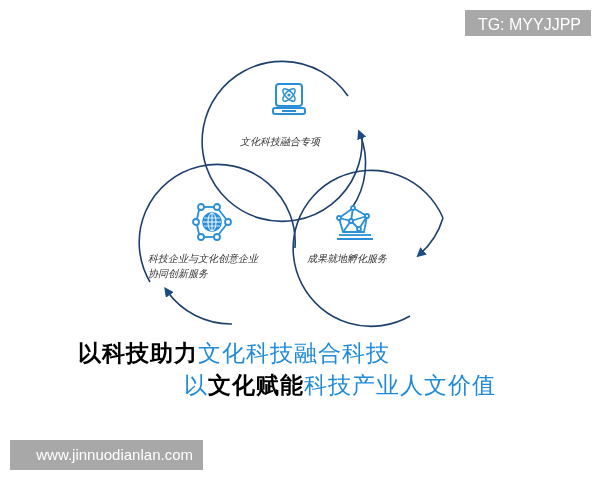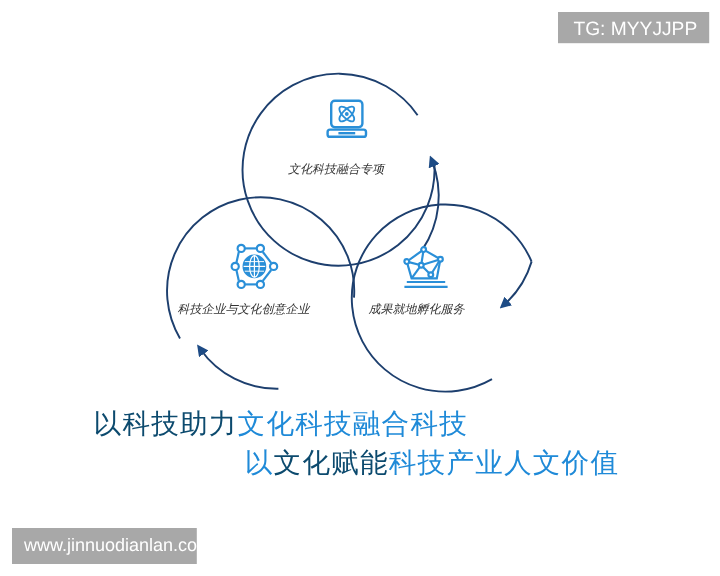--- a/index.html
+++ b/index.html
@@ -28,21 +28,21 @@
       left: 465px;
       top: 10px;
       width: 126px;
       height: 26px;
       text-align: right;
       font-size: 16px;
     }
     .badge-url {
       left: 10px;
       top: 440px;
-      width: 154px;
+      width: 193px;
       height: 30px;
       text-align: right;
       font-size: 15px;
     }
     svg.diagram {
       position: absolute;
       left: 0;
       top: 0;
     }
     .label {
@@ -57,25 +57,25 @@
     }
     .slogan {
       position: absolute;
       font-family: "DejaVu Sans", sans-serif;
       font-size: 23px;
       color: #1f8ad8;
       white-space: nowrap;
       letter-spacing: 1px;
     }
     .slogan .bold {
-      font-weight: normal;
-      color: #0c4a6e;
+      font-weight: bold;
+      color: #000000;
     }
     .slogan-1 { left: 78px; top: 338px; }
-    .slogan-2 { left: 204px; top: 370px; }
+    .slogan-2 { left: 184px; top: 370px; }
   </style>
 </head>
 <body>
 
 <div class="badge badge-tg">TG: MYYJJPP</div>
 
 <svg class="diagram" width="600" height="480" viewBox="0 0 600 480" xmlns="http://www.w3.org/2000/svg">
   <defs>
     <marker id="arrowhead" viewBox="0 0 10 10" refX="5" refY="5" markerWidth="6" markerHeight="6" orient="auto-start-reverse">
       <path d="M0,0 L10,5 L0,10 z" fill="#1d4b85"></path>
@@ -145,20 +145,21 @@
     <line x1="0" y1="34" x2="36" y2="34"></line>
   </g>
 </svg>
 
 <div class="label" style="left:240px; top:134px; width:120px;">
   <div>文化科技融合专项</div>
 </div>
 
 <div class="label" style="left:148px; top:251px; width:130px;">
   <div>科技企业与文化创意企业</div>
+  <div>协同创新服务</div>
 </div>
 
 <div class="label" style="left:307px; top:251px; width:120px;">
   <div>成果就地孵化服务</div>
 </div>
 
 <div class="slogan slogan-1">
   <span class="bold">以科技助力</span><span>文化科技融合科技</span>
 </div>
 <div class="slogan slogan-2">

